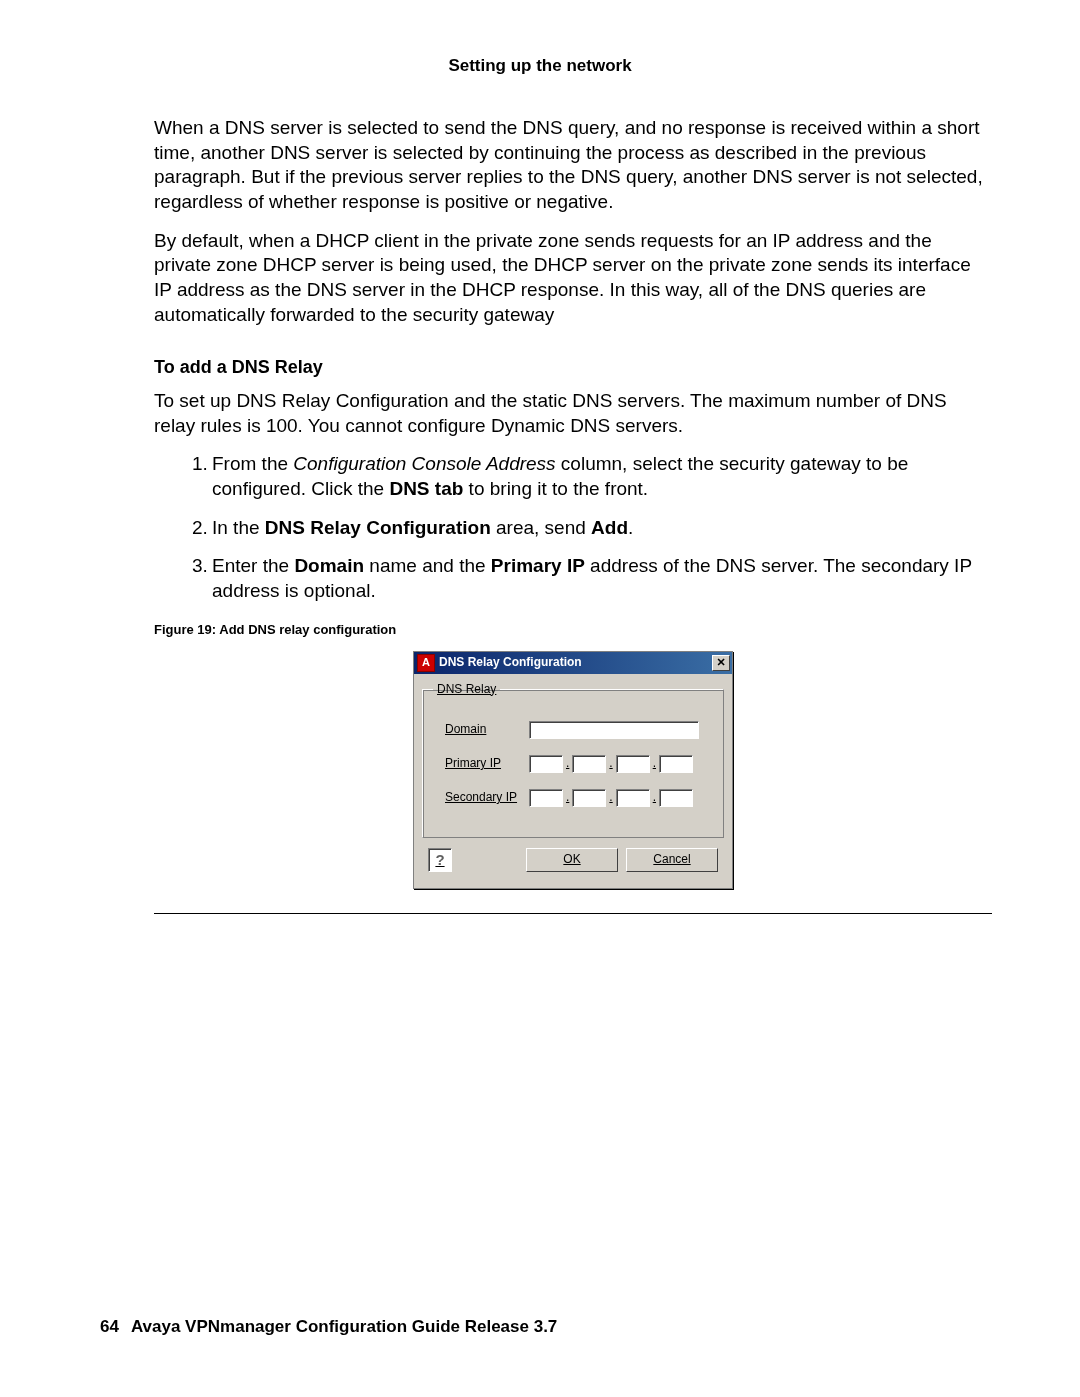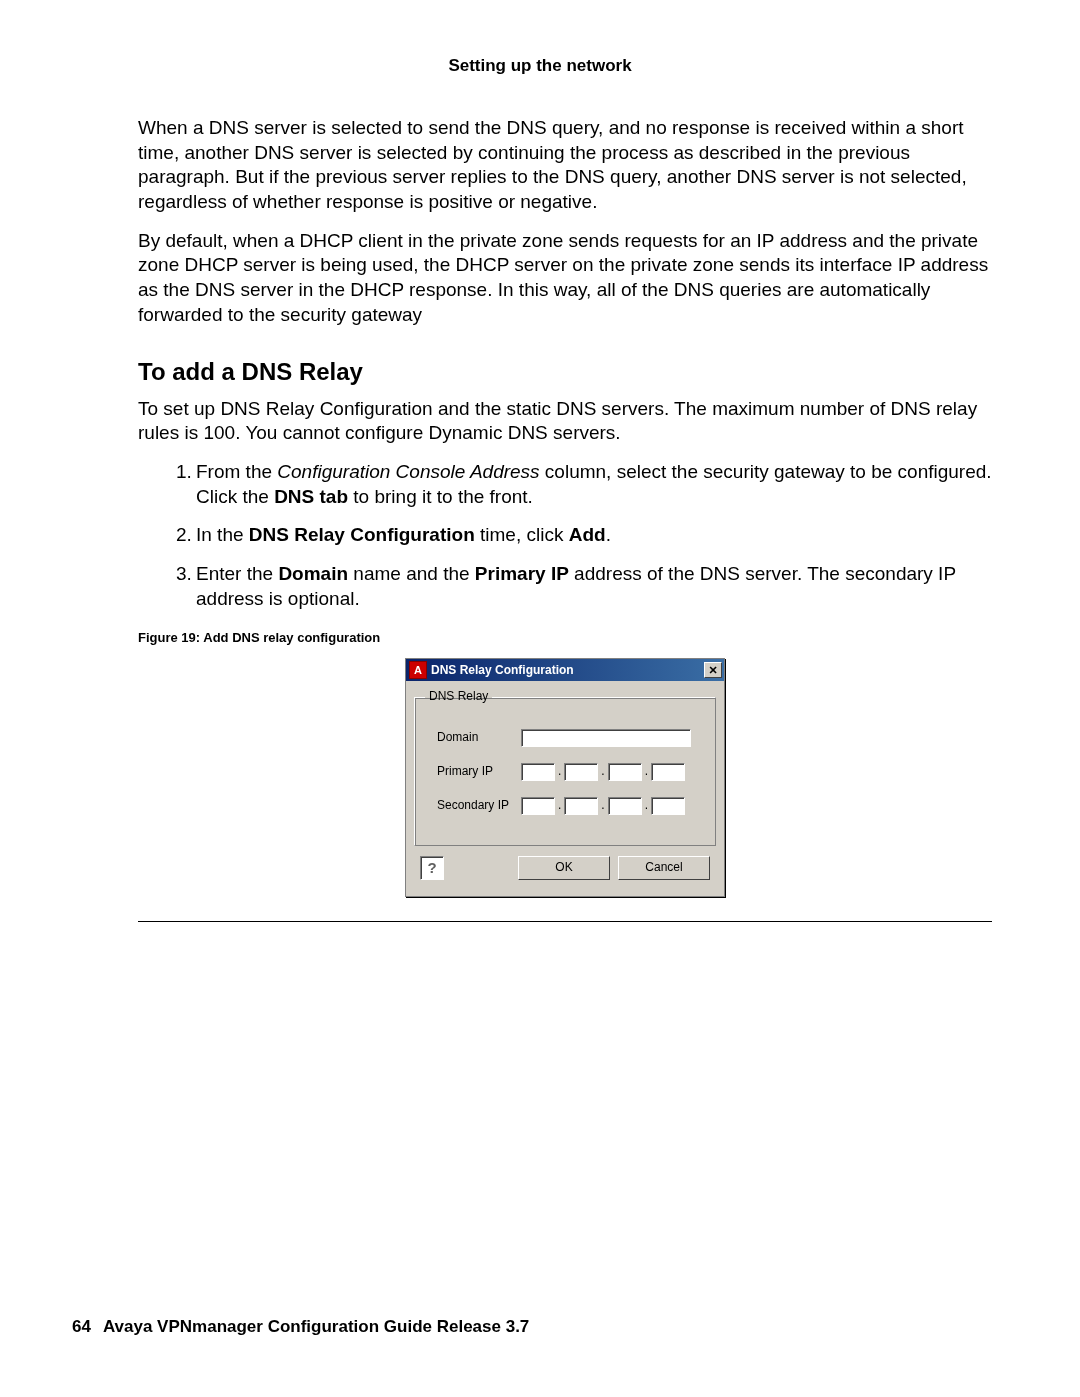--- a/index.html
+++ b/index.html
@@ -17,29 +17,29 @@
     padding: 56px 88px 40px 88px;
     position: relative;
   }
   .running-header {
     font-size: 17px;
     font-weight: bold;
     margin-bottom: 40px;
     text-align: center;
   }
   .content {
-    margin-left: 50px;
+    margin-left: 66px;
     font-size: 19px;
     line-height: 1.3;
   }
   .content p {
     margin: 0 0 14px 0;
   }
   .section-header {
-    font-size: 24px;
+    font-size: 18px;
     font-weight: bold;
     margin: 28px 0 10px 0;
   }
   .note-block {
     margin: 10px 0 10px 38px;
   }
   .note-label {
     font-weight: bold;
   }
   .note-body {
@@ -97,20 +97,21 @@
     background: #d4d0c8;
     border: 1px solid #fff;
     border-right-color: #404040;
     border-bottom-color: #404040;
     display: inline-flex; align-items: center; justify-content: center;
     color: #000; font-size: 11px; font-weight: bold;
     line-height: 1;
   }
   .dialog-body {
     padding: 8px;
+    text-decoration: underline;
   }
   fieldset.dns-relay {
     border: 1px solid #808080;
     border-top-color: #fff;
     border-left-color: #fff;
     box-shadow: inset 1px 1px 0 #808080;
     margin: 0;
     padding: 14px 10px 14px 10px;
     font-size: 12px;
     color: #000;
@@ -172,21 +173,21 @@
     background: #d4d0c8;
     border: 1px solid #fff;
     border-right-color: #404040;
     border-bottom-color: #404040;
     font-size: 12px;
     display: inline-flex; align-items: center; justify-content: center;
     padding: 0 10px;
   }
   .footer {
     position: absolute;
-    left: 72px;
+    left: 100px;
     bottom: 60px;
     font-size: 17px;
     font-weight: bold;
   }
   .footer .pn { display: inline-block; margin-right: 12px; }
 </style>
 </head>
 <body>
 
 <div class="page">
@@ -201,21 +202,21 @@
     <p>To set up DNS Relay Configuration and the static DNS servers. The maximum number of DNS relay rules is 100. You cannot configure Dynamic DNS servers.</p>
 
     <div class="note-block">
     </div>
 
     <div class="steps">
       <p class="step">
         <span class="no">1.</span><span>From the </span><span class="i">Configuration Console Address</span><span> column, select the security gateway to be configured. Click the </span><span class="b">DNS tab</span><span> to bring it to the front.</span>
       </p>
       <p class="step">
-        <span class="no">2.</span><span>In the </span><span class="b">DNS Relay Configuration</span><span> time, click </span><span class="b">Add</span><span>.</span>
+        <span class="no">2.</span><span>In the </span><span class="b">DNS Relay Configuration</span><span> area, send </span><span class="b">Add</span><span>.</span>
       </p>
       <p class="step">
         <span class="no">3.</span><span>Enter the </span><span class="b">Domain</span><span> name and the </span><span class="b">Primary IP</span><span> address of the DNS server. The secondary IP address is optional.</span>
       </p>
     </div>
 
     <div class="figure-caption">Figure 19: Add DNS relay configuration</div>
 
     <div class="figure-area">
       <div class="dialog">

